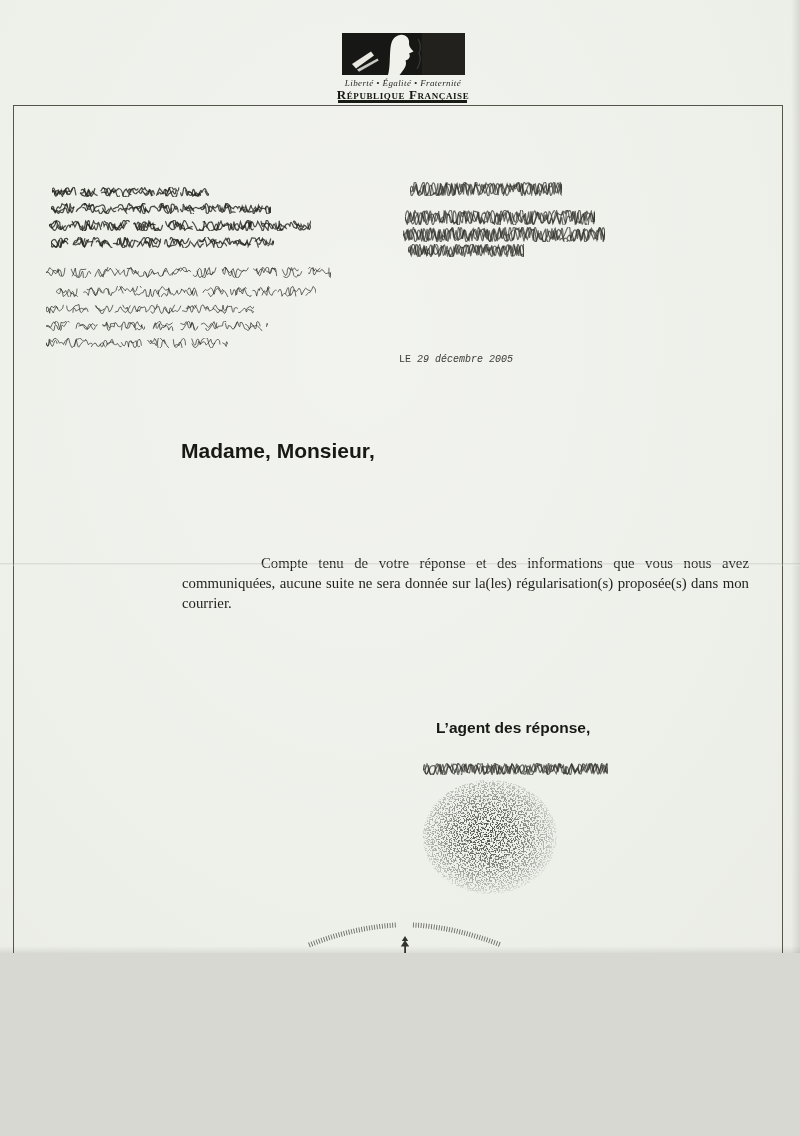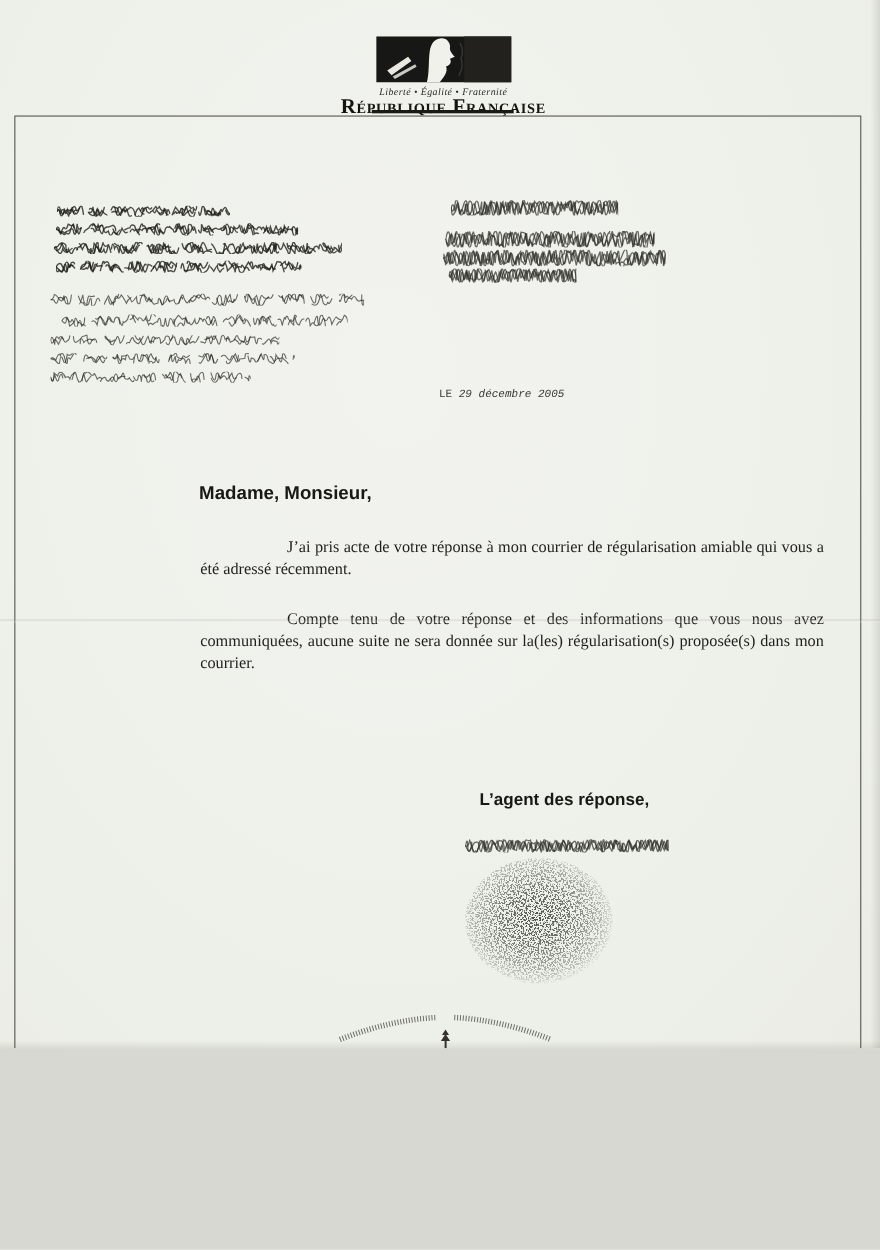--- a/index.html
+++ b/index.html
@@ -12,28 +12,28 @@
   .abs{position:absolute;}
   .edge-shadow-right{right:0;top:0;width:9px;height:100%;
     background:linear-gradient(to right, rgba(0,0,0,0), rgba(60,60,48,0.13));}
   .edge-shadow-bottom{left:0;bottom:0;width:100%;height:7px;
     background:linear-gradient(to bottom, rgba(0,0,0,0), rgba(60,60,48,0.10));}
   .frame{left:13px;top:105px;width:768px;height:1001px;border:1.6px solid #55554b;}
   .logo-box{left:342px;top:33px;width:123px;height:42px;}
   .motto{left:297px;top:78px;width:212px;text-align:center;
     font-style:italic;font-size:9px;letter-spacing:0.4px;color:#2a2a26;}
   .republic{left:297px;top:87px;width:212px;text-align:center;
-    font-variant:small-caps;font-weight:bold;font-size:19px;letter-spacing:0.6px;color:#15150f;}
+    font-variant:small-caps;font-weight:bold;font-size:13px;letter-spacing:0.6px;color:#15150f;}
   .republic-rule{left:338px;top:100px;width:129px;height:2.6px;background:#1a1a14;}
   .sender-title{left:52px;top:160px;font-size:13.5px;font-weight:bold;letter-spacing:0.3px;color:#14140f;}
   .date-line{left:399px;top:354px;font-family:Liberation Mono, monospace;
     font-size:10px;color:#3a3a36;}
   .date-line .dt{font-style:italic;}
   .salutation{left:181px;top:439px;font-family:"Liberation Sans", sans-serif;
-    font-weight:bold;font-size:17px;color:#181814;}
+    font-weight:bold;font-size:21px;color:#181814;}
   .body-par{left:182px;width:567px;font-size:14.8px;line-height:20px;
     text-align:justify;text-indent:79px;color:#201f1c;}
   .par1{top:488px;}
   .par2{top:553px;}
   .crease{left:0;top:563px;width:800px;height:3px;
     background:linear-gradient(to bottom, rgba(125,125,110,0.20), rgba(255,255,255,0.30));}
   .sig-title{left:436px;top:719px;font-family:"Liberation Sans", sans-serif;
     font-weight:bold;font-size:15.5px;color:#181814;}
   .smudge{filter:blur(0.45px);}
   .pen-block{filter:blur(0.2px);}
@@ -156,21 +156,20 @@
         <path d="M0.1 6.5 Q1.0 3.5 3.3 11.6 Q4.6 8.4 7.2 2.0 Q9.4 15.8 10.6 11.6 Q11.9 -3.3 13.6 9.4 Q15.1 11.7 16.5 1.5 Q16.6 6.0 18.6 11.2 Q20.7 -1.5 21.8 10.2 Q23.3 17.4 25.6 3.3 Q26.6 -3.3 29.7 2.2 Q31.3 13.9 32.3 10.0 Q32.9 4.8 35.2 2.4 Q35.5 5.3 37.2 10.6 Q40.7 2.8 41.3 10.2 Q42.9 14.5 44.1 11.7 Q45.7 15.5 47.6 1.7 Q49.7 10.5 49.8 10.2 Q49.7 10.8 52.3 2.8 Q55.0 4.6 56.1 2.8 Q58.6 -1.2 59.6 2.8 Q60.9 -2.7 62.5 11.6 Q62.8 13.4 64.8 0.8 Q66.9 3.9 69.0 11.3 Q70.3 1.3 72.7 2.1 Q73.2 0.4 76.1 9.5 Q78.9 -4.1 79.9 2.2 Q80.7 11.0 83.4 3.6 Q84.5 10.3 87.5 11.3 Q87.5 11.0 90.4 1.3 Q93.0 10.9 92.6 10.1 Q92.7 16.7 95.6 2.9 Q97.0 14.1 98.4 9.2 Q101.3 5.5 102.3 3.3 Q103.2 -2.2 104.8 12.2 Q107.8 12.4 108.7 2.6 Q109.9 7.4 110.8 12.0 Q112.3 -2.7 114.7 2.5 Q116.2 8.2 116.0 11.5" fill="none" stroke="#2e2e28" stroke-width="1.2" opacity="0.7" stroke-linecap="round"></path>
       </svg>
     </div>
 
   <div class="abs date-line">
     <span>LE</span>
     <span class="dt">29 décembre 2005</span>
   </div>
 
   <div class="abs salutation">Madame, Monsieur,</div>
-  <p class="abs body-par par1" style="margin:0;">J’ai pris acte de votre réponse à mon courrier de régularisation amiable qui vous a été adressé récemment.</p>
   <p class="abs body-par par2" style="margin:0;">Compte tenu de votre réponse et des informations que vous nous avez communiquées, aucune suite ne sera donnée sur la(les) régularisation(s) proposée(s) dans mon courrier.</p>
   <div class="abs crease"></div>
 
   <div class="abs sig-title">L’agent des réponse,</div>
   <div class="pen-block" data-scribble="185,12,pen" style="left:423px;top:763px;">
       <svg width="185" height="12" style="display: block;">
         <path d="M0.2 6.0 Q3.5 13.0 4.2 9.9 Q6.7 6.3 7.8 3.6 Q9.3 2.2 11.7 2.8 Q13.4 11.5 14.5 11.3 Q15.3 7.7 17.3 1.0 Q18.1 12.5 19.3 10.2 Q20.4 15.1 21.5 10.5 Q24.2 13.7 24.4 1.3 Q27.1 2.5 28.5 8.9 Q29.3 10.0 31.3 10.9 Q33.4 0.8 34.6 10.8 Q37.5 14.7 38.6 11.3 Q40.3 0.7 42.7 2.5 Q43.2 10.0 46.5 10.0 Q48.2 -0.2 49.4 2.4 Q51.9 3.1 51.8 11.2 Q54.4 -1.6 55.8 0.8 Q58.9 1.7 59.3 0.8 Q61.7 14.4 62.5 8.8 Q63.3 13.1 64.9 1.2 Q68.1 8.9 69.0 10.9 Q68.7 15.5 71.3 1.0 Q72.7 -3.4 73.8 10.8 Q75.2 12.5 76.2 2.5 Q77.8 11.1 78.7 3.4 Q80.5 13.3 81.1 10.7 Q82.3 7.2 83.2 1.5 Q84.4 2.4 86.1 10.5 Q86.0 11.8 88.8 1.2 Q92.1 3.5 92.9 11.0 Q94.1 11.0 96.5 3.4 Q97.9 14.3 100.6 9.2 Q100.5 12.5 103.0 10.5 Q104.6 1.6 106.8 11.5 Q109.7 12.6 109.7 10.8 Q112.1 9.2 112.2 3.6 Q113.2 -1.7 115.7 1.5 Q115.8 0.5 118.5 1.8 Q119.3 13.0 121.3 8.9 Q121.3 6.0 124.3 11.3 Q125.8 3.4 128.0 1.7 Q128.8 13.3 131.2 2.3 Q134.3 4.8 134.8 9.2 Q135.2 5.9 137.4 1.2 Q140.2 2.3 140.5 9.7 Q140.7 14.2 142.9 3.2 Q143.0 14.7 145.7 8.5 Q148.3 0.9 148.6 0.8 Q151.0 11.1 152.3 8.4 Q154.5 9.4 155.8 1.4 Q158.4 0.2 159.5 8.5 Q160.4 5.7 163.7 1.0 Q165.5 12.5 166.5 1.4 Q168.1 -4.1 170.2 10.5 Q170.8 -3.9 174.1 3.7 Q174.9 2.7 176.9 9.3 Q179.0 -4.0 179.2 2.1 Q180.5 4.3 182.3 9.3 Q182.6 -2.2 185.0 1.8" fill="none" stroke="#2e2e28" stroke-width="1.2" opacity="0.7" stroke-linecap="round"></path>
         <path d="M0.2 6.0 Q2.6 7.7 4.0 1.0 Q4.5 2.5 7.5 11.2 Q9.8 15.2 11.4 8.8 Q12.8 6.6 15.0 2.1 Q17.7 -0.4 17.8 11.4 Q18.9 0.7 19.9 1.7 Q22.2 12.8 22.7 8.9 Q25.5 2.3 26.5 3.5 Q29.1 10.9 29.5 8.5 Q29.4 -0.6 31.8 1.5 Q34.7 0.2 35.8 10.8 Q35.8 9.8 38.1 3.6 Q40.6 9.2 41.0 9.1 Q42.2 0.3 43.1 1.0 Q43.9 13.0 45.7 2.0 Q48.1 0.4 49.2 9.3 Q50.1 4.6 52.0 3.2 Q53.3 -0.7 56.0 8.6 Q57.9 -3.5 59.0 8.4 Q59.4 1.2 61.3 3.7 Q61.8 4.5 63.4 3.2 Q63.7 14.1 66.0 8.6 Q68.8 7.3 68.6 2.0 Q69.1 2.4 71.2 10.1 Q71.6 -0.7 75.0 1.9 Q76.3 14.5 77.5 9.7 Q80.9 3.6 81.7 1.2 Q84.6 4.9 84.6 10.6 Q85.4 7.3 87.4 3.3 Q89.8 5.0 91.1 10.3 Q93.5 5.3 93.1 2.3 Q94.0 -2.3 95.4 9.6 Q96.0 3.8 98.9 2.1 Q100.8 0.2 101.2 8.7 Q103.7 10.2 104.1 3.7 Q106.5 1.0 108.1 9.5 Q108.1 6.9 110.4 1.5 Q111.5 -1.8 112.7 9.1 Q114.2 1.6 116.3 2.5 Q116.7 -0.1 120.2 8.4 Q120.6 7.7 123.5 1.4 Q123.7 13.8 126.4 10.7 Q129.2 -0.7 130.2 3.7 Q131.4 8.5 133.3 10.7 Q136.3 -2.5 136.9 2.8 Q138.5 6.7 140.5 2.5 Q141.5 10.3 143.9 11.0 Q144.9 13.2 147.7 3.0 Q148.7 -1.6 151.7 10.1 Q154.8 1.2 155.9 10.1 Q157.4 9.2 159.6 2.1 Q162.7 11.4 163.2 8.4 Q163.7 8.2 165.3 3.5 Q165.8 -3.5 168.7 10.6 Q169.3 5.1 172.3 0.9 Q174.5 11.5 174.9 10.7 Q175.2 13.1 178.0 2.8 Q178.8 5.1 180.9 9.9 Q183.7 3.0 183.6 0.8 Q183.9 12.8 185.0 9.7" fill="none" stroke="#2e2e28" stroke-width="1.2" opacity="0.7" stroke-linecap="round"></path>
         <path d="M0.2 6.0 Q2.1 -4.1 2.4 9.8 Q5.2 13.9 5.7 2.3 Q6.4 14.0 9.2 10.7 Q11.0 14.0 13.1 1.8 Q15.5 -1.8 17.0 9.0 Q18.6 4.2 19.9 10.2 Q20.2 5.8 22.5 2.7 Q24.0 -1.4 25.5 2.9 Q26.9 7.6 28.9 1.6 Q31.8 10.3 32.7 9.2 Q35.2 -3.9 35.2 1.4 Q36.8 -0.8 38.3 8.6 Q38.8 -0.9 41.6 1.5 Q41.5 8.5 44.1 9.4 Q44.4 6.9 46.7 2.5 Q48.2 -2.2 50.5 8.4 Q52.0 12.1 54.5 3.6 Q56.8 11.5 56.7 10.7 Q58.4 10.6 59.8 3.6 Q60.8 16.1 62.3 9.6 Q64.0 11.1 65.5 3.3 Q68.4 1.9 68.5 10.2 Q68.5 2.0 71.2 2.4 Q72.2 3.2 74.8 11.3 Q76.4 2.2 76.9 2.6 Q76.9 5.0 79.5 10.6 Q80.3 10.7 81.7 10.4 Q82.4 11.1 84.8 3.5 Q86.9 3.1 86.9 10.9 Q89.4 -2.2 89.0 1.5 Q89.6 -1.4 91.8 9.9 Q92.1 5.2 95.3 2.6 Q95.7 2.7 98.0 9.8 Q101.5 7.7 102.0 2.6 Q103.0 0.1 104.8 11.3 Q105.0 11.8 107.2 2.7 Q110.1 10.8 110.8 8.6 Q111.8 5.8 114.5 1.5 Q117.0 11.4 117.5 8.9 Q120.7 4.8 121.1 2.7 Q123.9 6.3 123.6 9.9 Q125.8 -4.2 126.1 2.2 Q126.6 11.1 128.1 8.4 Q130.7 9.0 132.0 1.9 Q132.4 -0.8 134.9 8.5 Q134.9 -2.5 137.0 1.8 Q136.6 -1.7 139.1 9.1 Q141.5 10.9 142.7 10.4 Q143.3 -3.1 146.3 10.2 Q148.4 15.6 149.0 1.3 Q150.0 2.7 152.6 9.1 Q153.0 6.6 155.1 3.7 Q156.1 12.6 158.3 10.6 Q158.8 -0.7 160.7 1.3 Q161.0 -0.3 164.0 9.2 Q166.8 3.5 167.2 3.1 Q169.1 -3.5 171.0 10.1 Q173.2 6.3 174.4 1.0 Q175.2 7.9 177.4 10.8 Q177.9 10.7 180.5 2.2 Q180.8 0.1 183.5 9.7 Q185.1 7.9 185.0 2.6" fill="none" stroke="#2e2e28" stroke-width="1.2" opacity="0.7" stroke-linecap="round"></path>
       </svg>

